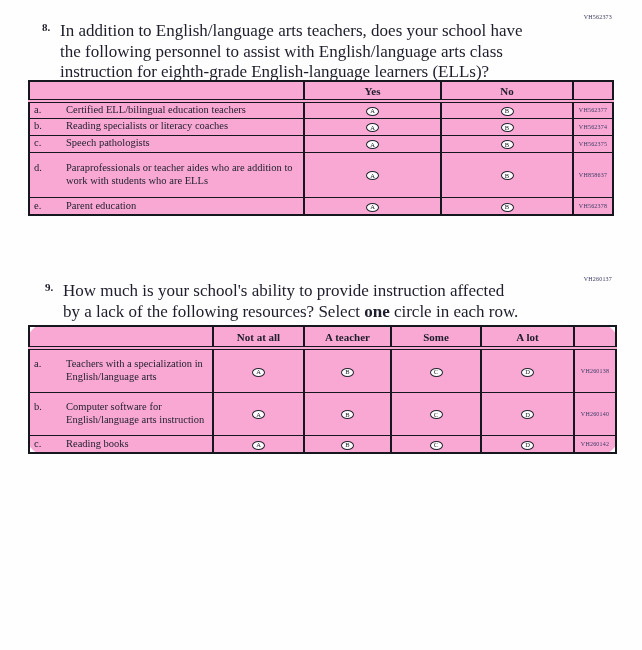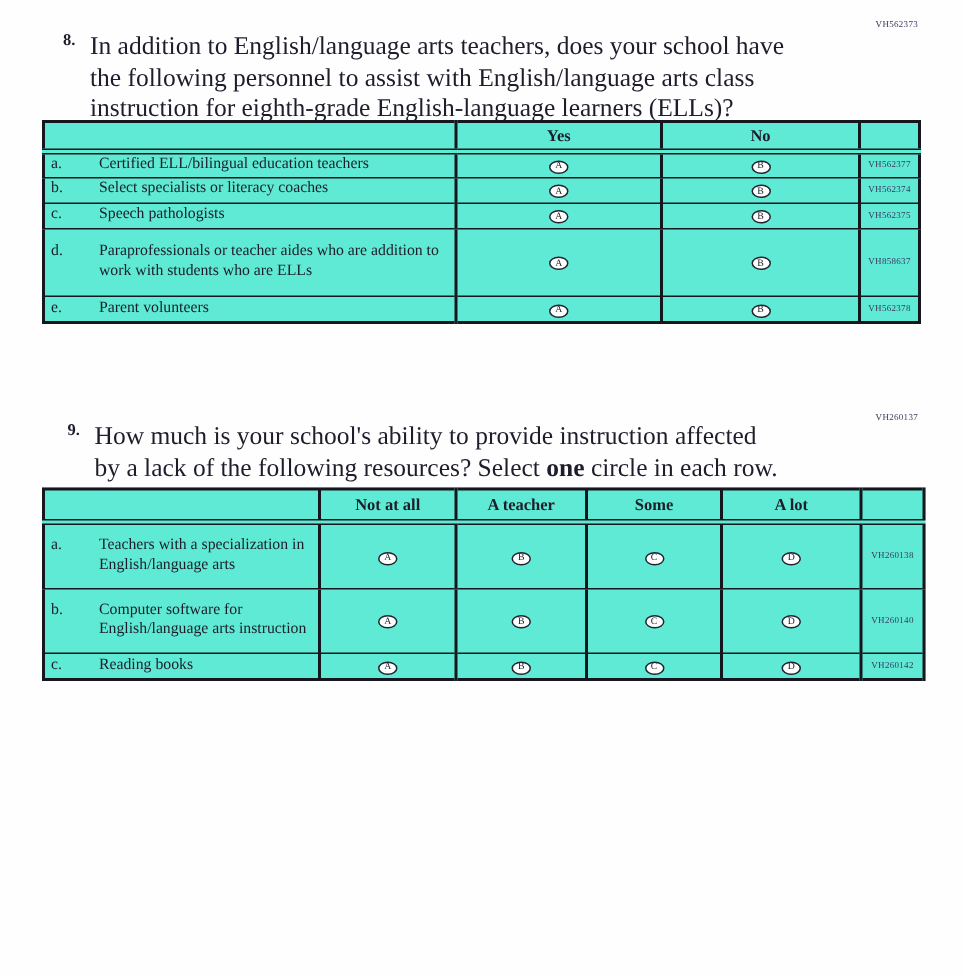--- a/index.html
+++ b/index.html
@@ -25,21 +25,21 @@
     font-weight:bold;font-size:11px;line-height:1.22;
   }
   .q-text{
     font-size:17px;line-height:1.22;
   }
   .q-text b{font-weight:bold;}
   table{
     border-collapse:collapse;
     position:absolute;
     table-layout:fixed;
-    background:#5eead4;
+    background:#f9a8d4;
   }
   table{border:2.4px solid #16161e;}
   td,th{
     border:1.3px solid #16161e;
     border-left-width:2px;
     border-right-width:2px;
     padding:0;
     font-size:10.5px;
     overflow:hidden;
   }
@@ -102,21 +102,21 @@
             </div>
           </td>
       <td class="opt"><span class="bubble">A</span></td>
       <td class="opt"><span class="bubble">B</span></td>
       <td class="codecell">VH562377</td>
     </tr>
     <tr style="height:17px">
       <td class="stub">
             <div class="stubwrap">
               <span class="letter">b.</span>
-              <span class="lbl">Select specialists or literacy coaches</span>
+              <span class="lbl">Reading specialists or literacy coaches</span>
             </div>
           </td>
       <td class="opt"><span class="bubble">A</span></td>
       <td class="opt"><span class="bubble">B</span></td>
       <td class="codecell">VH562374</td>
     </tr>
     <tr style="height:17px">
       <td class="stub">
             <div class="stubwrap">
               <span class="letter">c.</span>
@@ -135,38 +135,38 @@
             </div>
           </td>
       <td class="opt"><span class="bubble">A</span></td>
       <td class="opt"><span class="bubble">B</span></td>
       <td class="codecell">VH858637</td>
     </tr>
     <tr style="height:18px">
       <td class="stub">
             <div class="stubwrap">
               <span class="letter">e.</span>
-              <span class="lbl">Parent volunteers</span>
+              <span class="lbl">Parent education</span>
             </div>
           </td>
       <td class="opt"><span class="bubble">A</span></td>
       <td class="opt"><span class="bubble">B</span></td>
       <td class="codecell">VH562378</td>
     </tr>
   </tbody>
     </table>
 
   <div class="var-code" style="top:276px;right:30px;">VH260137</div>
 
   <div class="q-block" style="top:281px;left:45px;width:480px;">
     <div class="q-num">9.</div>
     <div class="q-text" style="width:458px;"><span>How much is your school's ability to provide instruction affected by a lack of the following resources? Select </span><b>one</b><span> circle in each row.</span></div>
   </div>
 
-  <table style="top:325px;left:28px;width:587px;">
+  <table style="top:325px;left:28px;width:587px;border-radius:15px;">
     <colgroup>
       <col style="width:184px">
         <col style="width:91px">
         <col style="width:87px">
         <col style="width:90px">
         <col style="width:93px">
         <col style="width:42px">
     </colgroup>
     <tbody>
         <tr style="height:22px">

